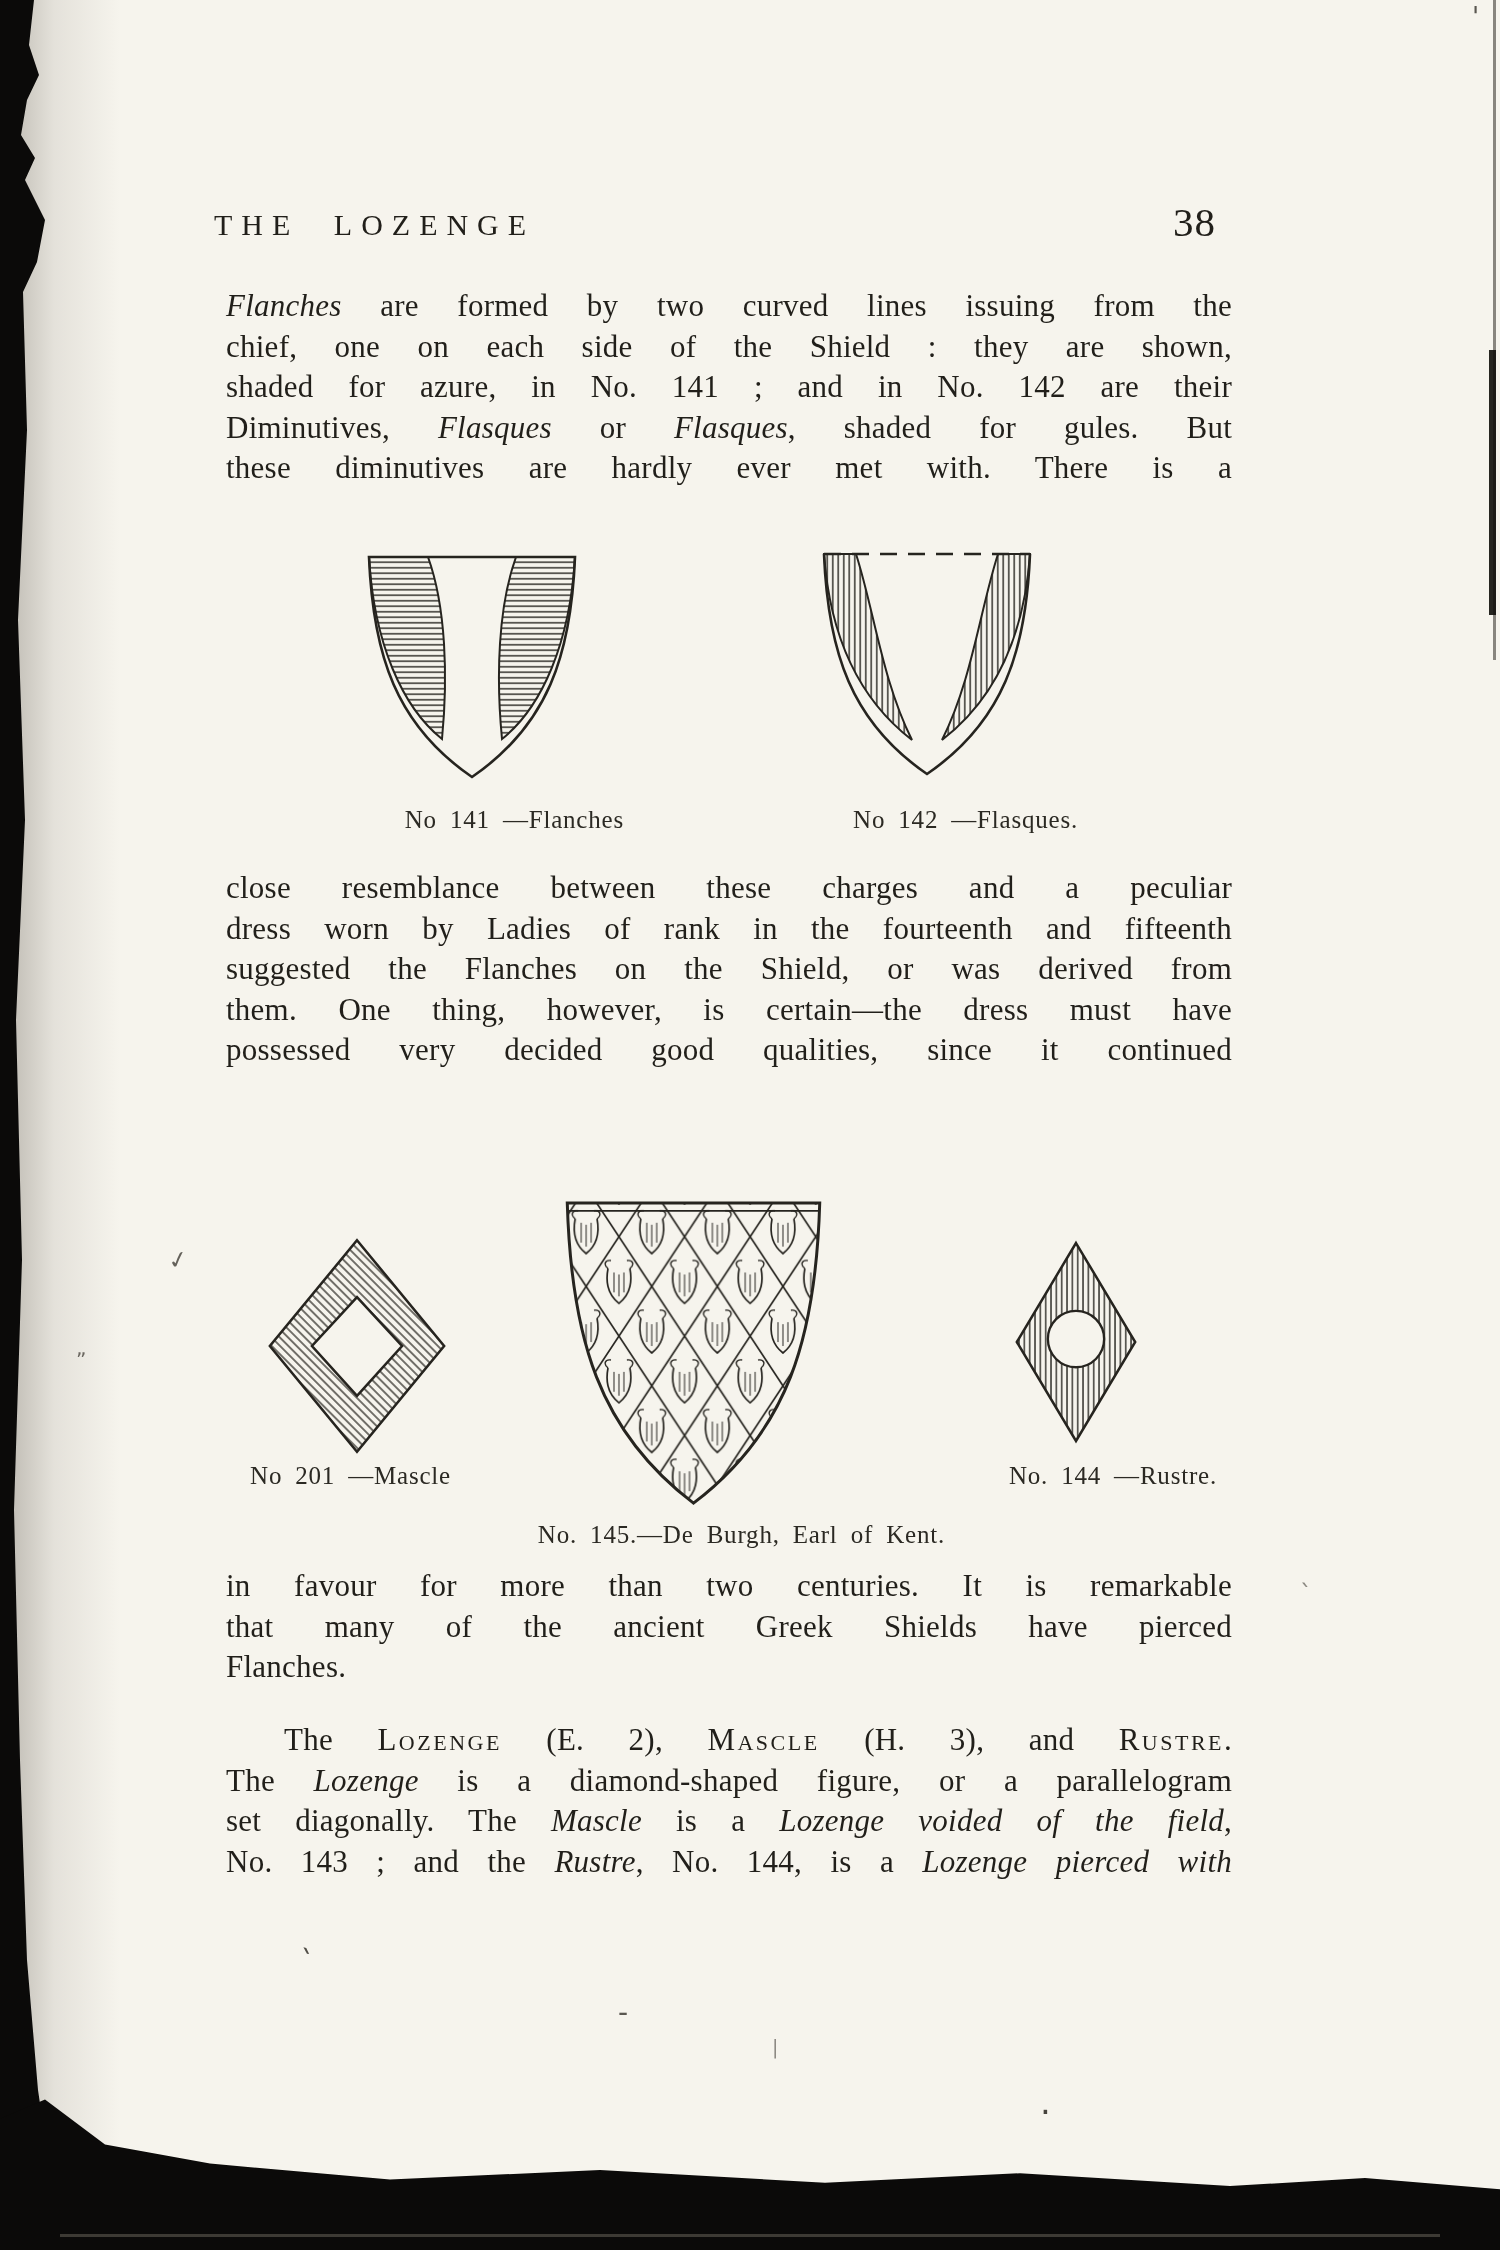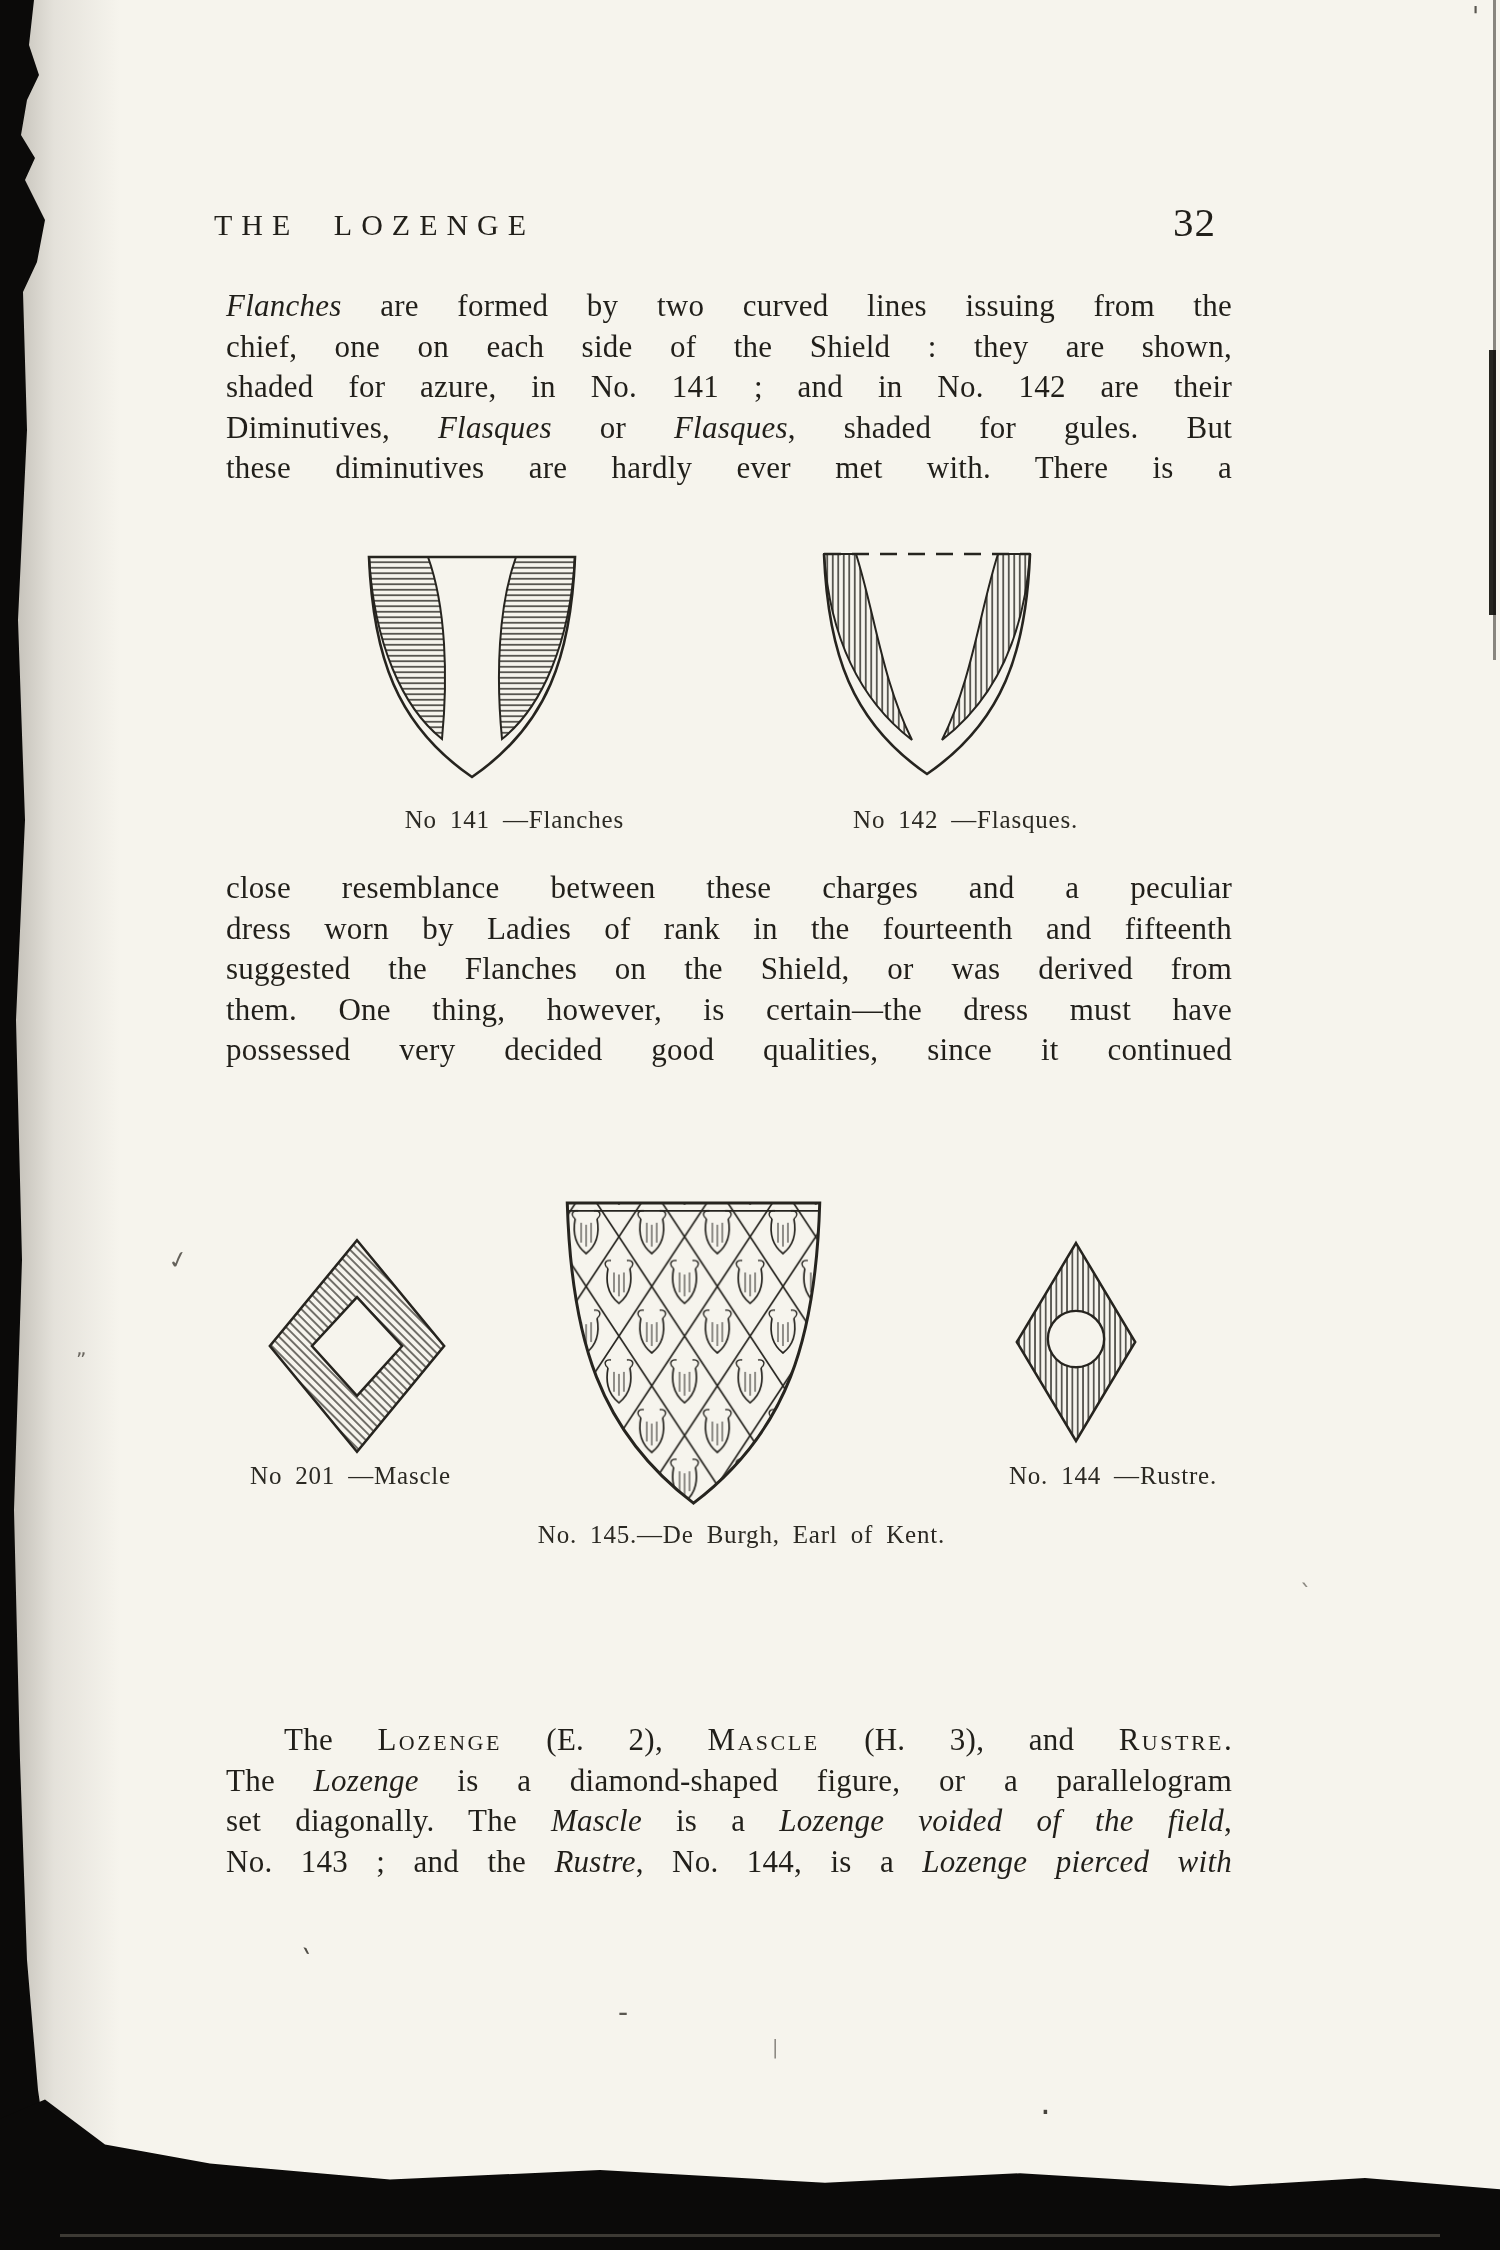--- a/index.html
+++ b/index.html
@@ -65,21 +65,21 @@
         <use href="#vmotif" transform="translate(0,0)"></use>
         <use href="#vmotif" transform="translate(66,0)"></use>
         <use href="#vmotif" transform="translate(0,100)"></use>
         <use href="#vmotif" transform="translate(66,100)"></use>
       </pattern>
     </defs>
   </svg>
 
   <div class="header">
     <div class="htitle">THE LOZENGE</div>
-    <div class="pnum">32</div>
+    <div class="pnum">38</div>
   </div>
 
   <div class="para" style="top:286px">
       <div class="line"><span class="i">Flanches</span><span> are formed by two curved lines issuing from the</span></div>
       <div class="line"><span>chief, one on each side of the Shield : they are shown,</span></div>
       <div class="line"><span>shaded for azure, in No. 141 ; and in No. 142 are their</span></div>
       <div class="line"><span>Diminutives, </span><span class="i">Flasques</span><span> or </span><span class="i">Flasques</span><span>, shaded for gules.  But</span></div>
       <div class="line"><span>these diminutives are hardly ever met with.  There is a</span></div>
     </div>
 
@@ -123,20 +123,25 @@
   <div class="fig" style="left:1011px; top:1238px">
     <svg viewBox="0 0 134 214" width="130" height="208">
       <path d="M67,5 L128,107 L67,209 L6,107 Z" fill="url(#vt)" stroke="#26241f" stroke-width="2.6"></path>
       <circle cx="67" cy="104" r="29" fill="#f6f4ed" stroke="#26241f" stroke-width="2.4"></circle>
     </svg>
   </div>
   <div class="caption" style="left:201px; top:1462px; width:250px">No 201 —Mascle</div>
   <div class="caption" style="left:957px; top:1462px; width:260px">No. 144 —Rustre.</div>
   <div class="caption" style="left:445px; top:1521px; width:500px">No. 145.—De Burgh, Earl of Kent.</div>
 
+  <div class="para" style="top:1566px">
+      <div class="line"><span>in favour for more than two centuries.  It is remarkable</span></div>
+      <div class="line"><span>that many of the ancient Greek Shields have pierced</span></div>
+      <div class="line last"><span>Flanches.</span></div>
+    </div>
 
   <div class="para" style="top:1720px">
       <div class="line" style="text-indent: 58px;"><span>The </span><span class="sc">Lozenge</span><span> (E. 2), </span><span class="sc">Mascle</span><span> (H. 3), and </span><span class="sc">Rustre</span><span>.</span></div>
       <div class="line"><span>The </span><span class="i">Lozenge</span><span> is a diamond-shaped figure, or a parallelogram</span></div>
       <div class="line"><span>set diagonally.  The </span><span class="i">Mascle</span><span> is a </span><span class="i">Lozenge voided of the field</span><span>,</span></div>
       <div class="line"><span>No. 143 ; and the </span><span class="i">Rustre</span><span>, No. 144, is a </span><span class="i">Lozenge pierced with</span></div>
     </div>
 
   <div class="artifact-layer">
       <span class="artifact" style="left: 168px; top: 1246px; font-size: 24px; opacity: 0.75; transform: rotate(-12deg);">✓</span>

